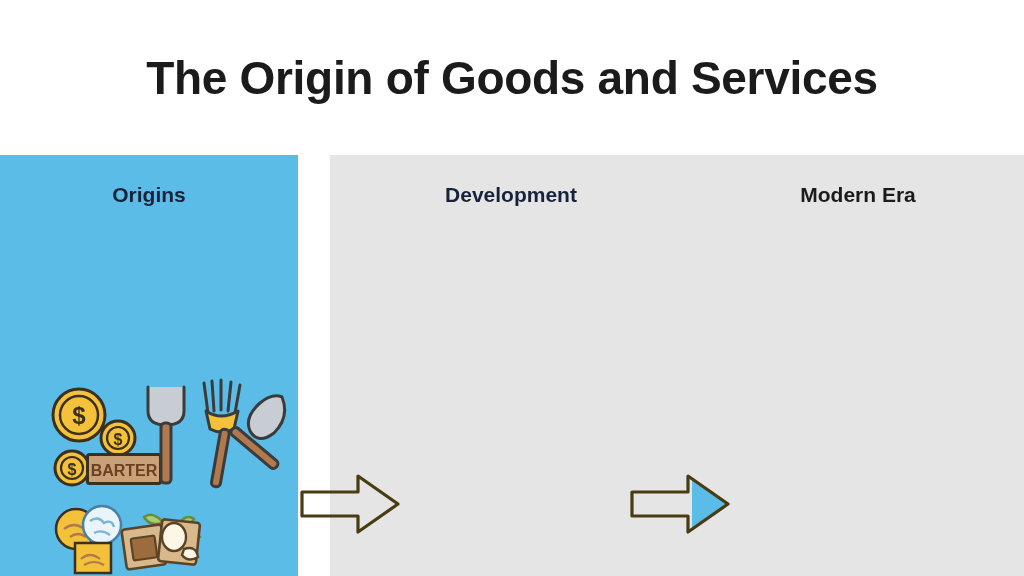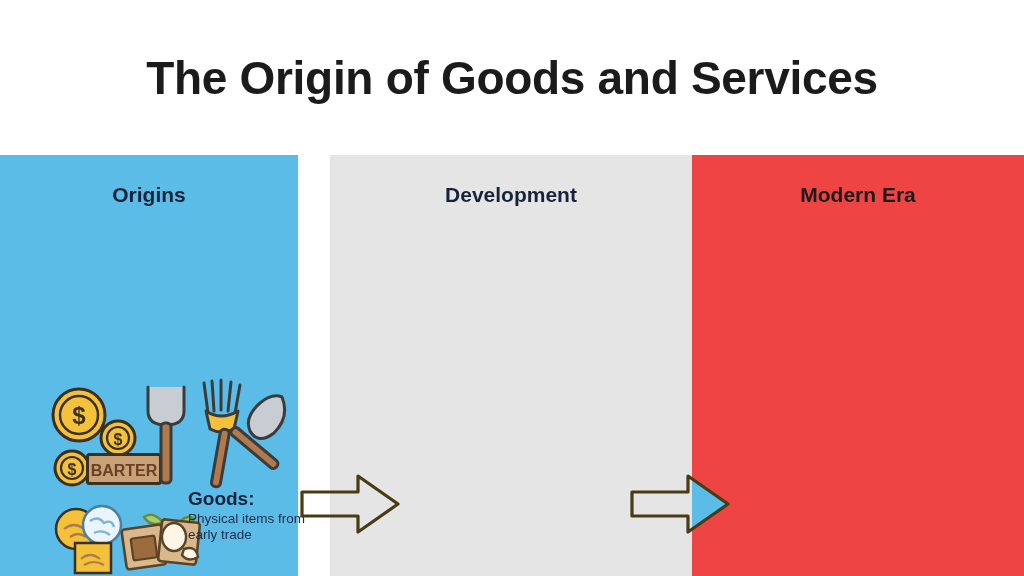--- a/index.html
+++ b/index.html
@@ -19,21 +19,21 @@
   .title{
     font-size:46px;font-weight:bold;color:#1b1b1b;letter-spacing:-0.3px;
     white-space:nowrap;
   }
 
   
   .panels{position:absolute;left:0;top:155px;width:1024px;height:421px;}
   .panel{position:absolute;top:0;height:421px;}
   .panel-origins{left:0;width:298px;background:#5cbce8;}
   .panel-development{left:330px;width:362px;background:#e5e5e5;}
-  .panel-modern{left:692px;width:332px;background:#ef4444;}
+  .panel-modern{left:692px;width:332px;background:#e5e5e5;}
 
   .panel-head{
     position:absolute;top:28px;width:100%;text-align:center;
     font-size:21px;font-weight:bold;color:#17233b;
   }
   .panel-modern .panel-head{color:#1b1b1b;}
 
   
   .arrow{position:absolute;}
   .arrow-1{left:300px;top:315px;}
@@ -148,24 +148,20 @@
             <path d="M62 30 Q72 24 78 32 Q70 38 62 32 Z"></path>
           </g>
           <rect x="2" y="22" width="40" height="40" rx="3" fill="#d9b98c" stroke="#5a4326" stroke-width="2.6" transform="rotate(-8 22 42)"></rect>
           <rect x="10" y="32" width="24" height="22" rx="2" fill="#9c6b3e" stroke="#5a4326" stroke-width="2.2" transform="rotate(-8 22 43)"></rect>
           <rect x="38" y="16" width="38" height="42" rx="3" fill="#d9b98c" stroke="#5a4326" stroke-width="2.6" transform="rotate(6 57 37)"></rect>
           <ellipse cx="52" cy="32" rx="12" ry="14" fill="#fdf6e6" stroke="#5a4326" stroke-width="2.4"></ellipse>
           <path d="M62 44 Q74 40 76 52 Q66 58 60 50 Z" fill="#fdf6e6" stroke="#5a4326" stroke-width="2.4"></path>
         </svg>
       </div>
 
-      <div class="callout callout-goods">
-        <div class="ct-title">Goods:</div>
-        <div class="ct-body">Physical items from early trade</div>
-      </div>
     </div>
 
     <div class="panel panel-development">
       <div class="panel-head">Development</div>
 
       <div class="art a-coinstack">
         <svg width="64" height="54" viewBox="0 0 64 54">
           <g stroke="#3b2f1e" stroke-width="2.4" fill="#f3c13a">
             <ellipse cx="34" cy="8" rx="18" ry="6"></ellipse>
             <path d="M16 8 L16 16 Q16 22 34 22 Q52 22 52 16 L52 8"></path>

